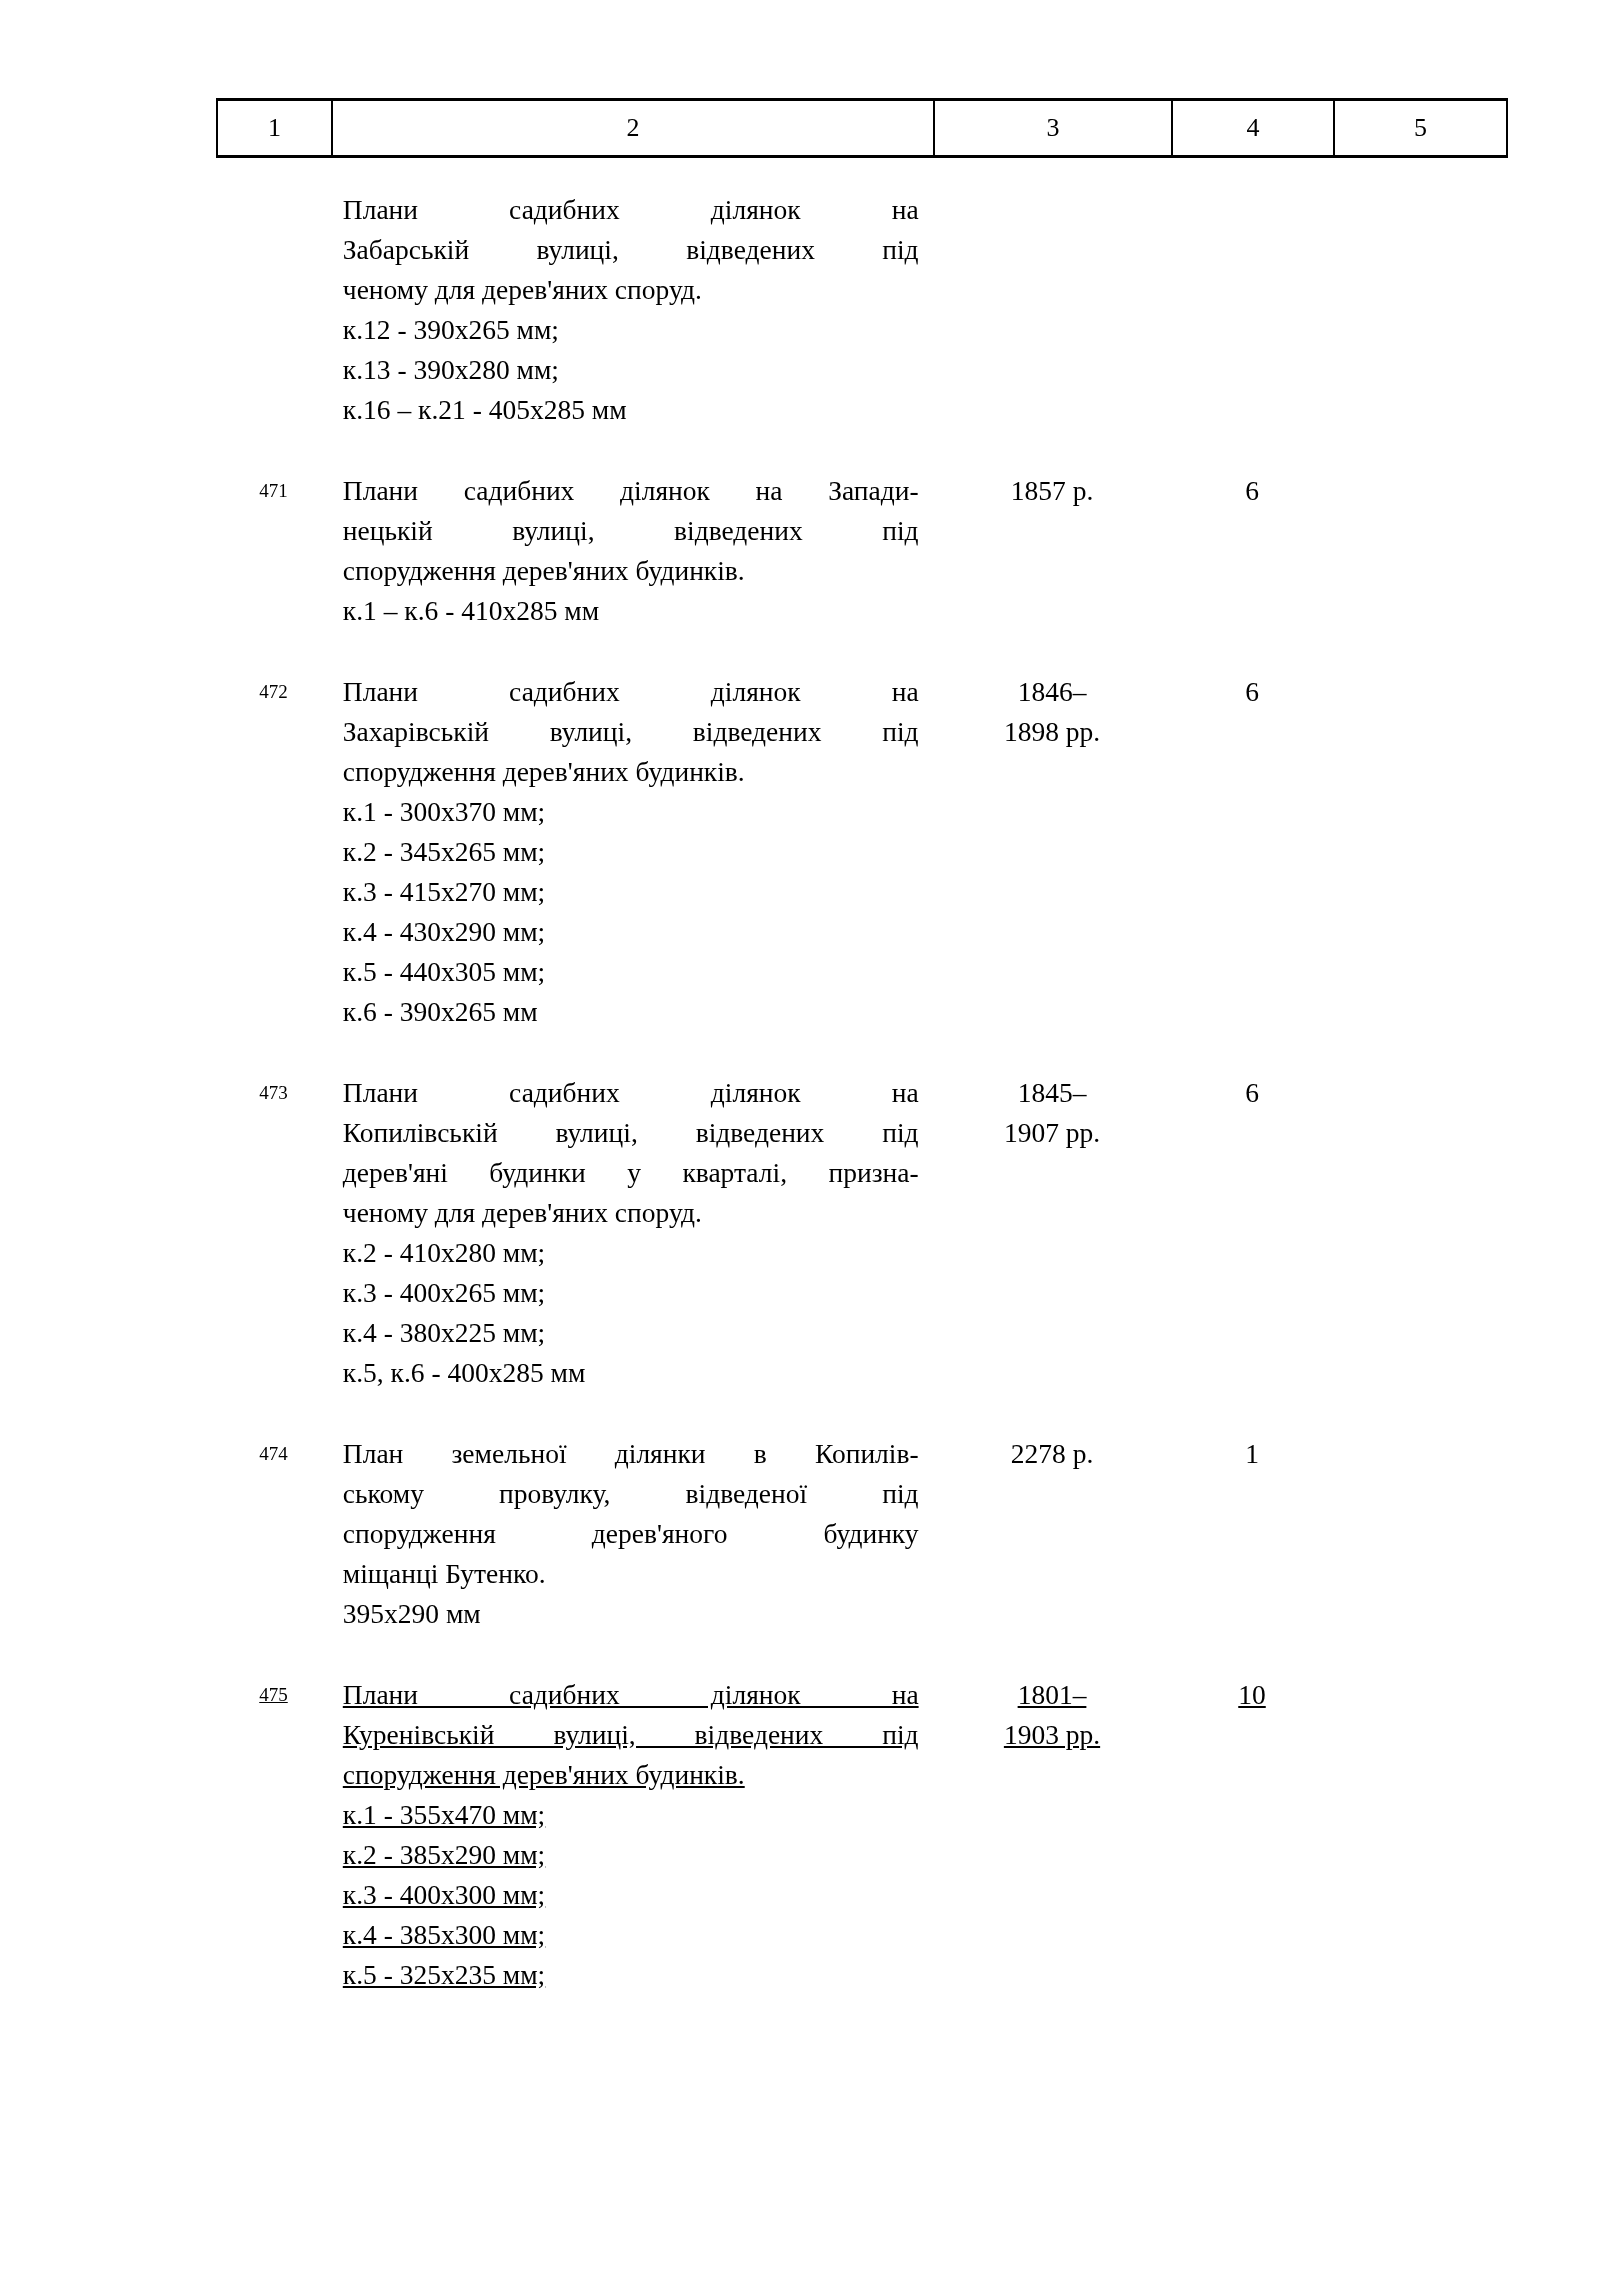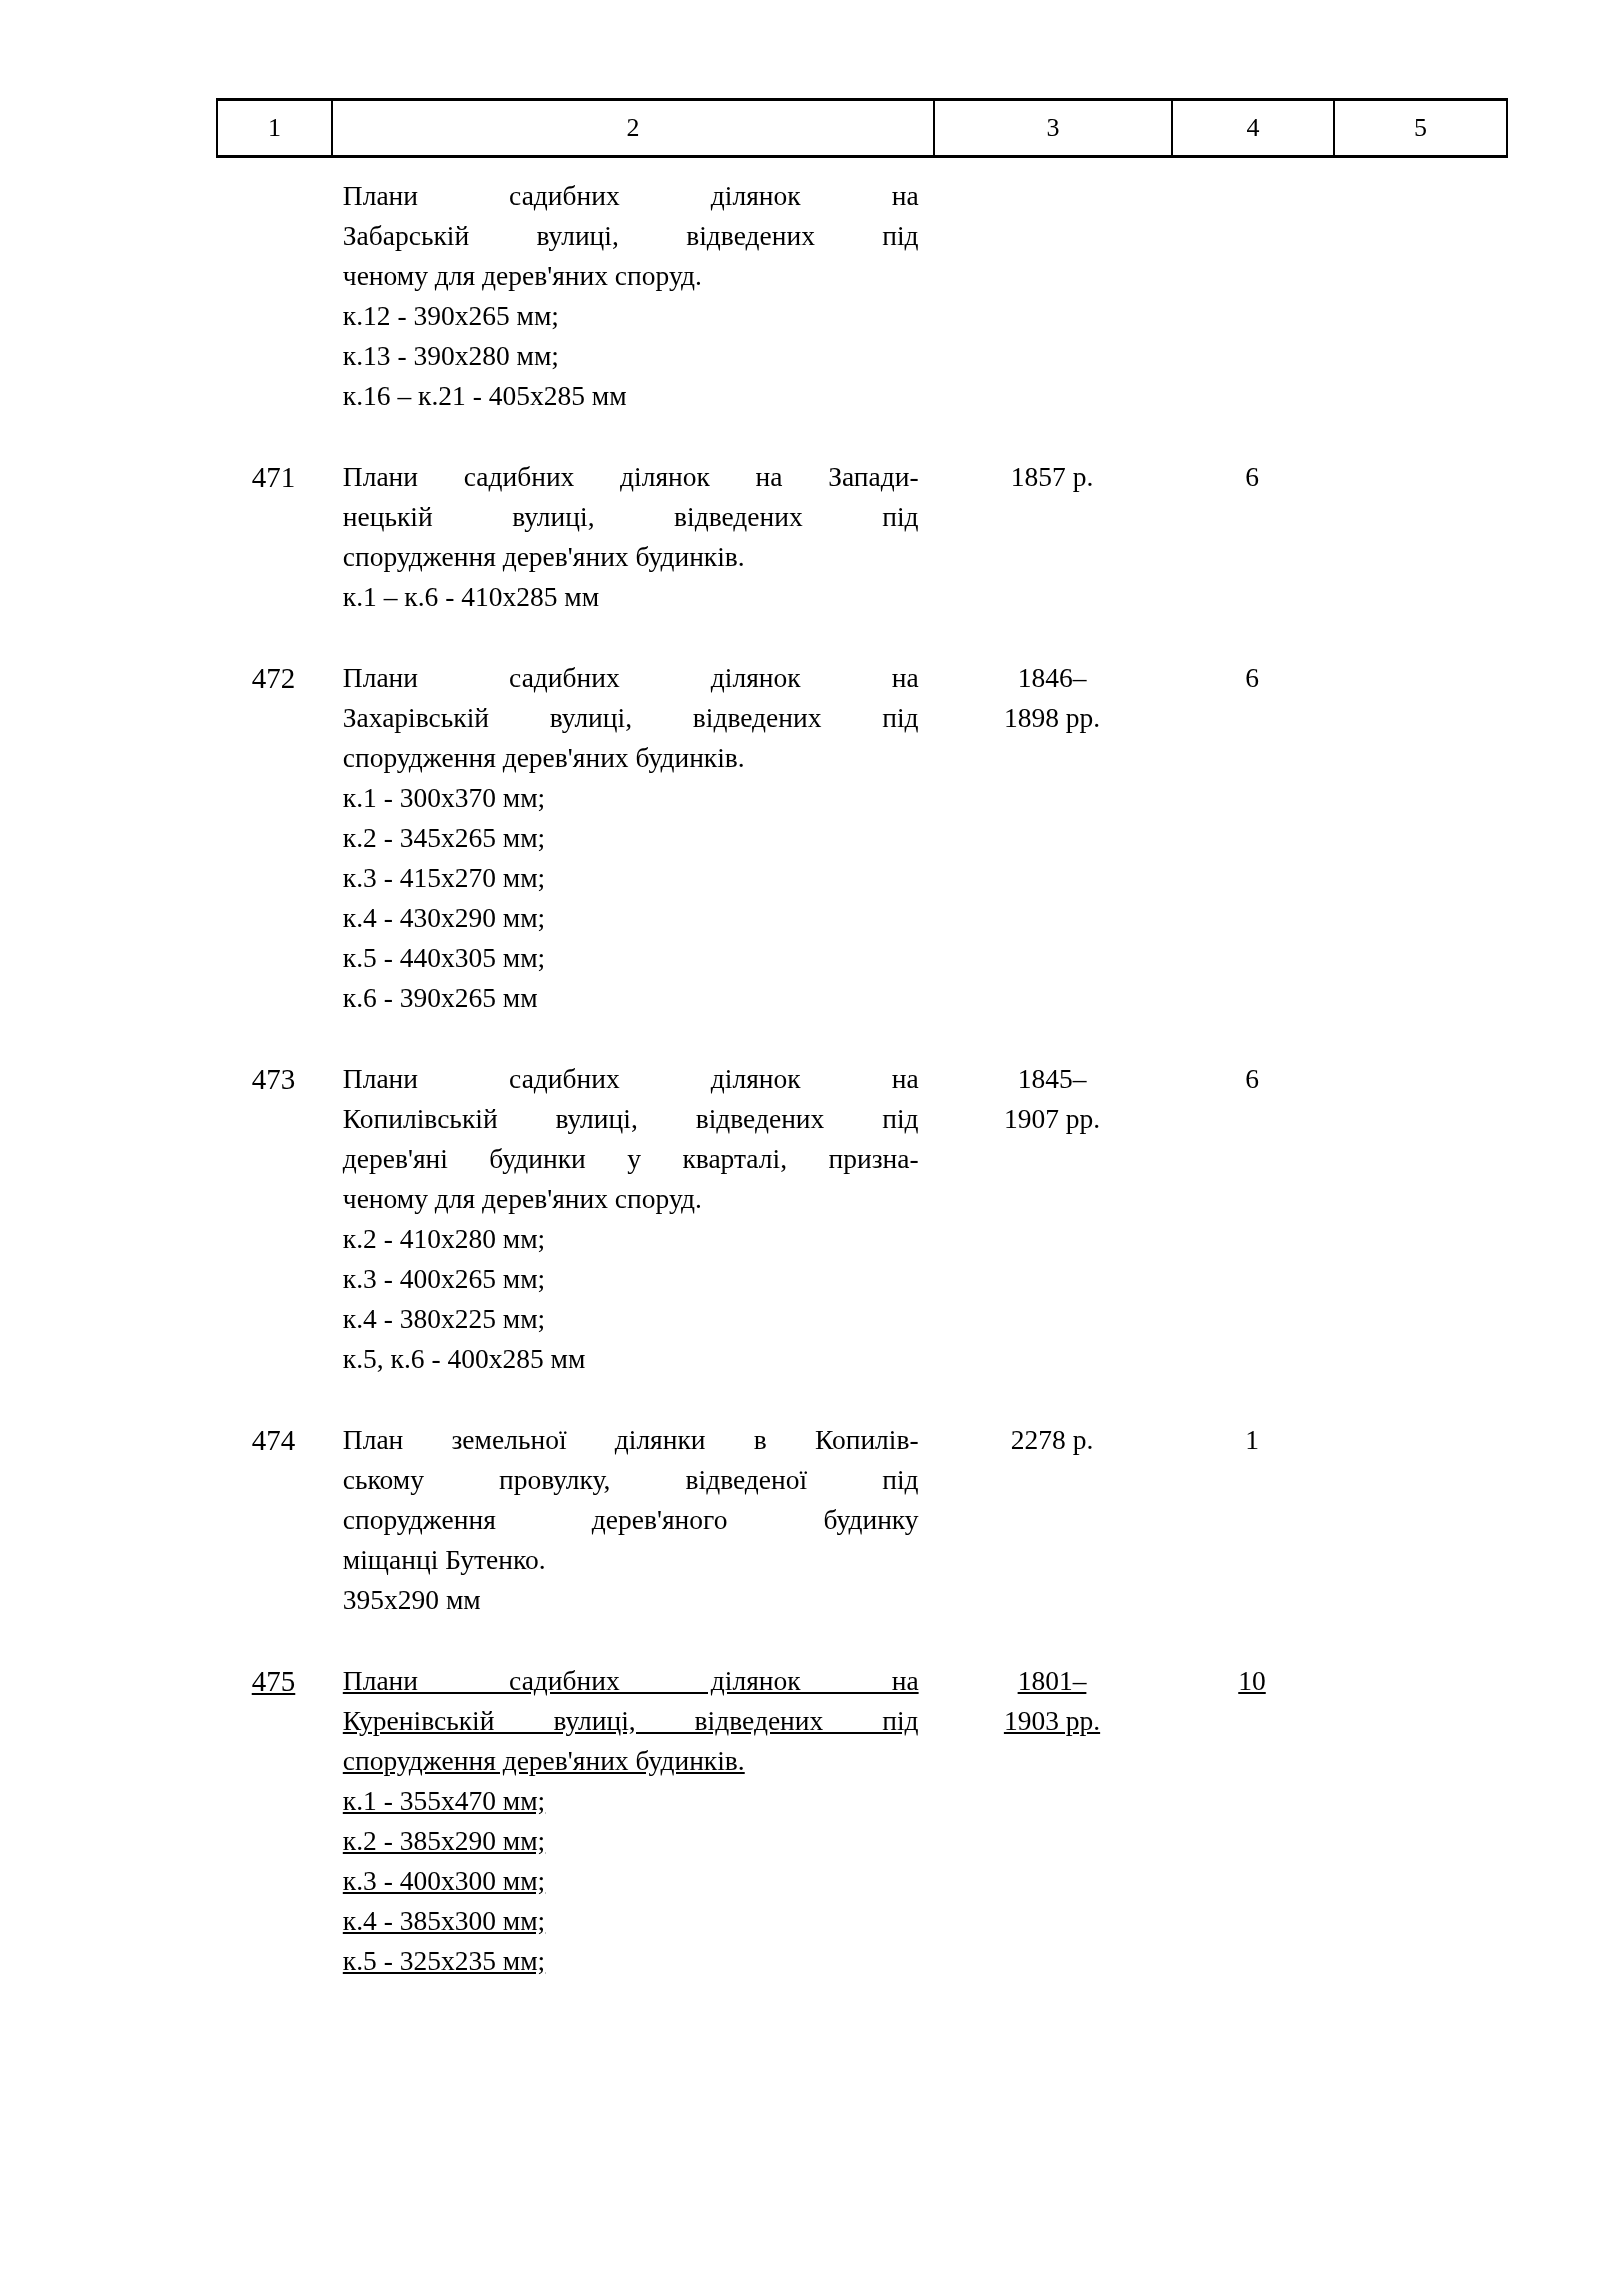--- a/index.html
+++ b/index.html
@@ -29,42 +29,42 @@
   }
   .hcell {
     height: 54px;
     line-height: 54px;
     text-align: center;
     font-size: 26px;
     border-left: 2px solid #000;
     box-sizing: border-box;
   }
   .hcell:last-child { border-right: 2px solid #000; }
-  .entries { padding-top: 18px; }
+  .entries { padding-top: 32px; }
   .entry { margin-bottom: 41px; }
   .entry:last-child { margin-bottom: 0; text-decoration: underline; }
   .line {
     font-size: 27.5px;
     line-height: 40px;
     height: 40px;
     white-space: nowrap;
   }
   .col-desc .line { white-space: normal; }
   .col-desc {
     padding: 0 14.4px 0 11.8px;
     box-sizing: border-box;
   }
   .col-desc .line.justify {
     text-align: justify;
     text-align-last: justify;
     white-space: normal;
   }
   .col-num {
     text-align: center;
-    font-size: 29px;
+    font-size: 19px;
     line-height: 40px;
   }
   .col-date { text-align: center; }
   .col-date .line { text-align: center; }
   .col-count {
     text-align: center;
     font-size: 27.5px;
     line-height: 40px;
   }
   .col-notes { min-height: 6.5px; }

